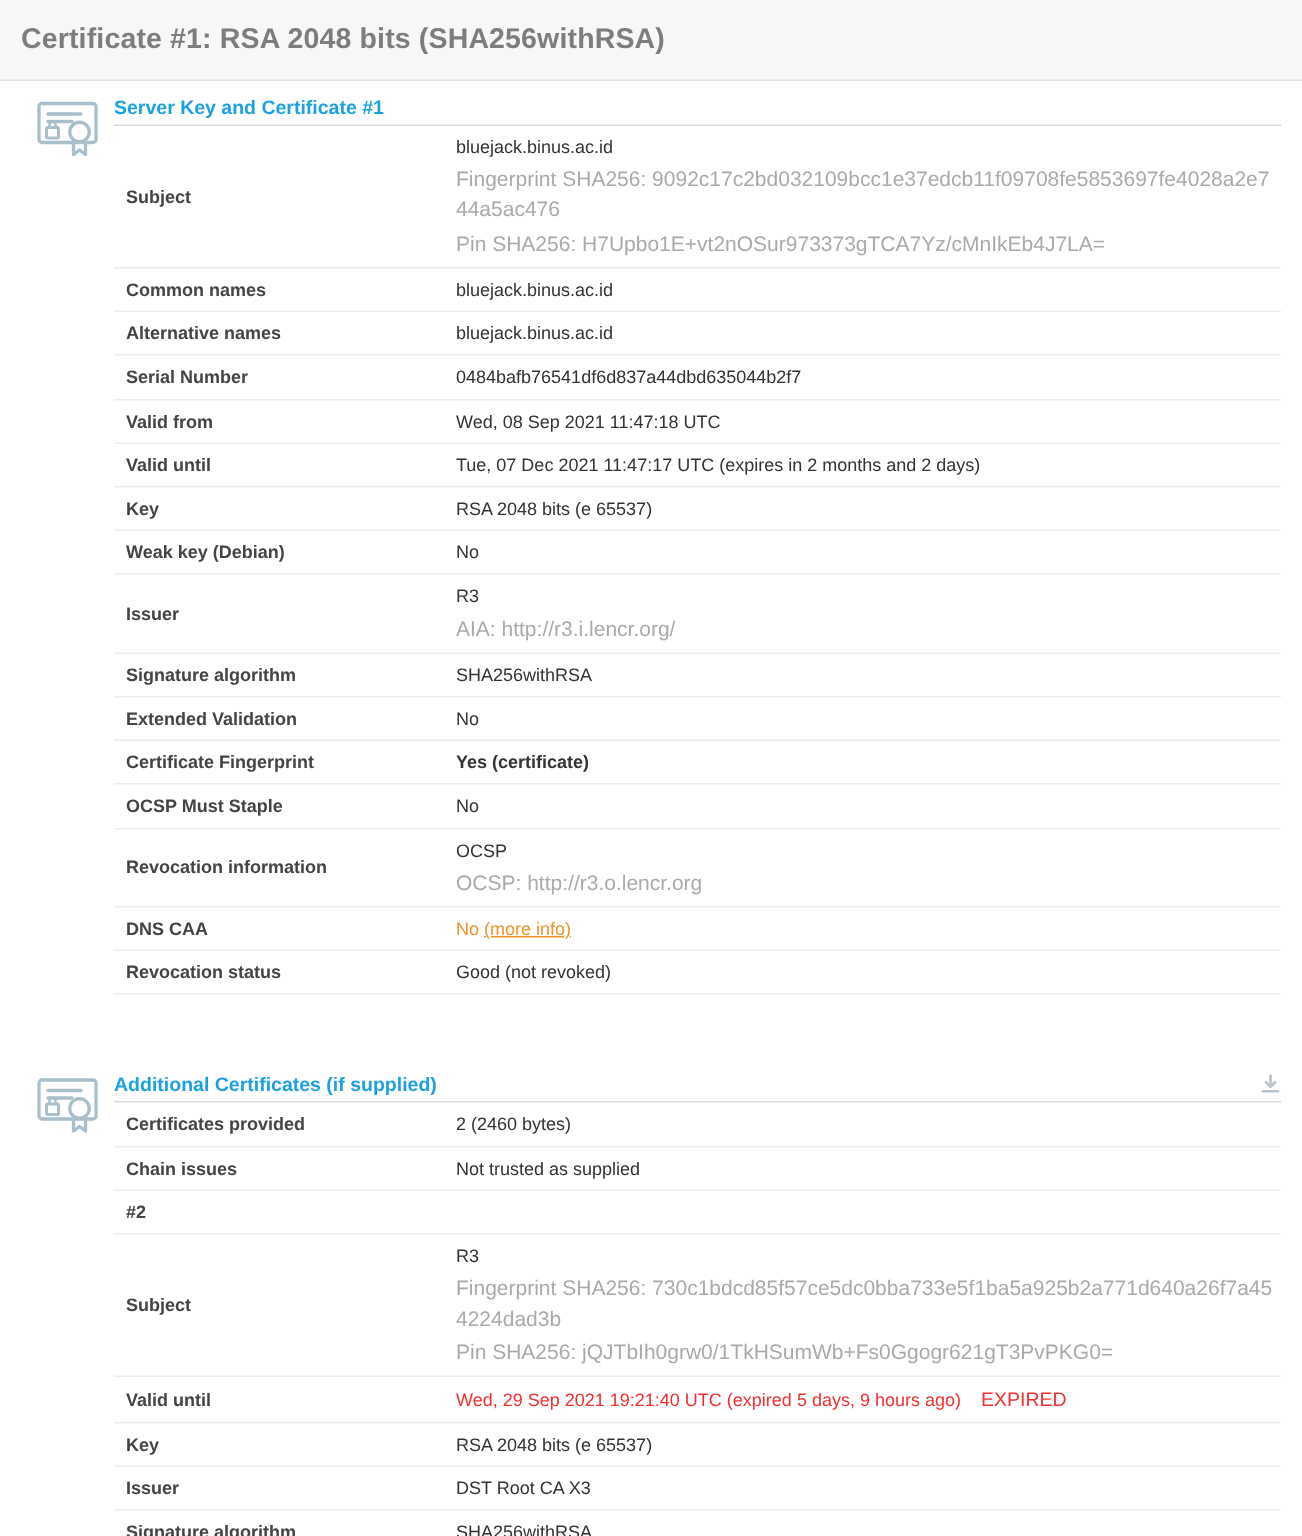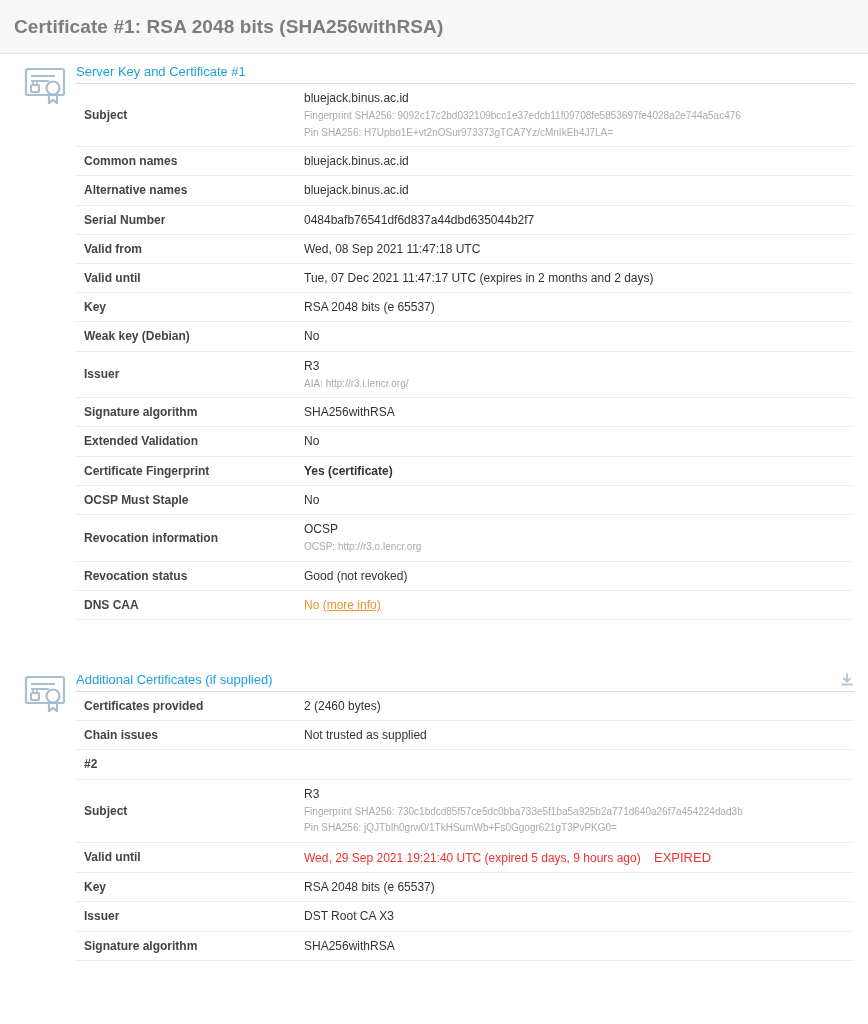--- a/index.html
+++ b/index.html
@@ -52,21 +52,21 @@
   .section-title-row {
     display: flex;
     align-items: center;
     justify-content: space-between;
     border-bottom: 1px solid #d7dadd;
     padding-bottom: 4px;
     margin-top: 10px;
   }
   .section-title {
     font-size: 13px;
-    font-weight: normal;
+    font-weight: bold;
     color: #1ba1e2;
   }
   .section-action {
     display: flex;
     align-items: center;
   }
 
   
   table.kv {
     width: 100%;
@@ -87,21 +87,21 @@
     padding-left: 8px;
   }
   table.kv td.v {
     color: #333333;
     word-break: break-all;
   }
   table.kv tr.no-border td { border-bottom: none; }
 
   .sub {
     color: #aaaaaa;
-    font-size: 10px;
+    font-size: 14px;
     margin-top: 3px;
     line-height: 1.45;
     word-break: break-all;
   }
   .sub2 { margin-top: 2px; }
 
   .green { color: #1f9d23; font-weight: bold; }
   .orange { color: #f0932b; font-weight: bold; }
   .orange-plain { color: #f0932b; font-weight: normal; }
   .red { color: #f23030; font-weight: bold; }
@@ -216,29 +216,29 @@
           <td class="v">No</td>
         </tr>
         <tr>
           <td class="k">Revocation information</td>
           <td class="v">
             <div>OCSP</div>
             <div class="sub">OCSP: http://r3.o.lencr.org</div>
           </td>
         </tr>
         <tr>
+          <td class="k orange">DNS CAA</td>
+          <td class="v">
+            <span class="orange-plain">No</span>
+            <a class="more-info" href="#">(more info)</a>
+          </td>
+        </tr>
+        <tr>
           <td class="k">Revocation status</td>
           <td class="v">Good (not revoked)</td>
-        </tr>
-        <tr>
-          <td class="k orange">DNS CAA</td>
-          <td class="v">
-            <span class="orange-plain">No</span>
-            <a class="more-info" href="#">(more info)</a>
-          </td>
         </tr>
       </tbody>
     </table>
   </div>
 </div>
 
 <div class="spacer-lg"></div>
 
 <div class="section">
   <div class="section-icon">

